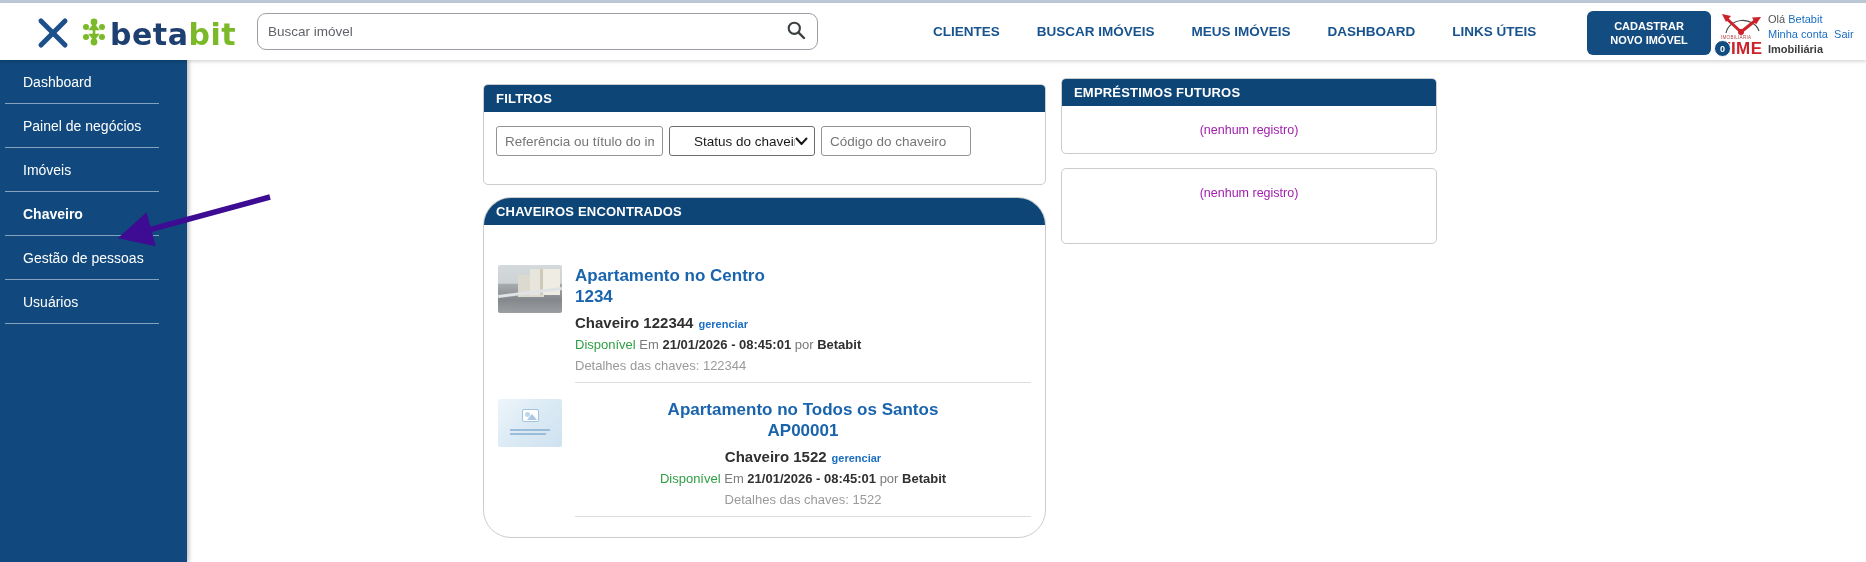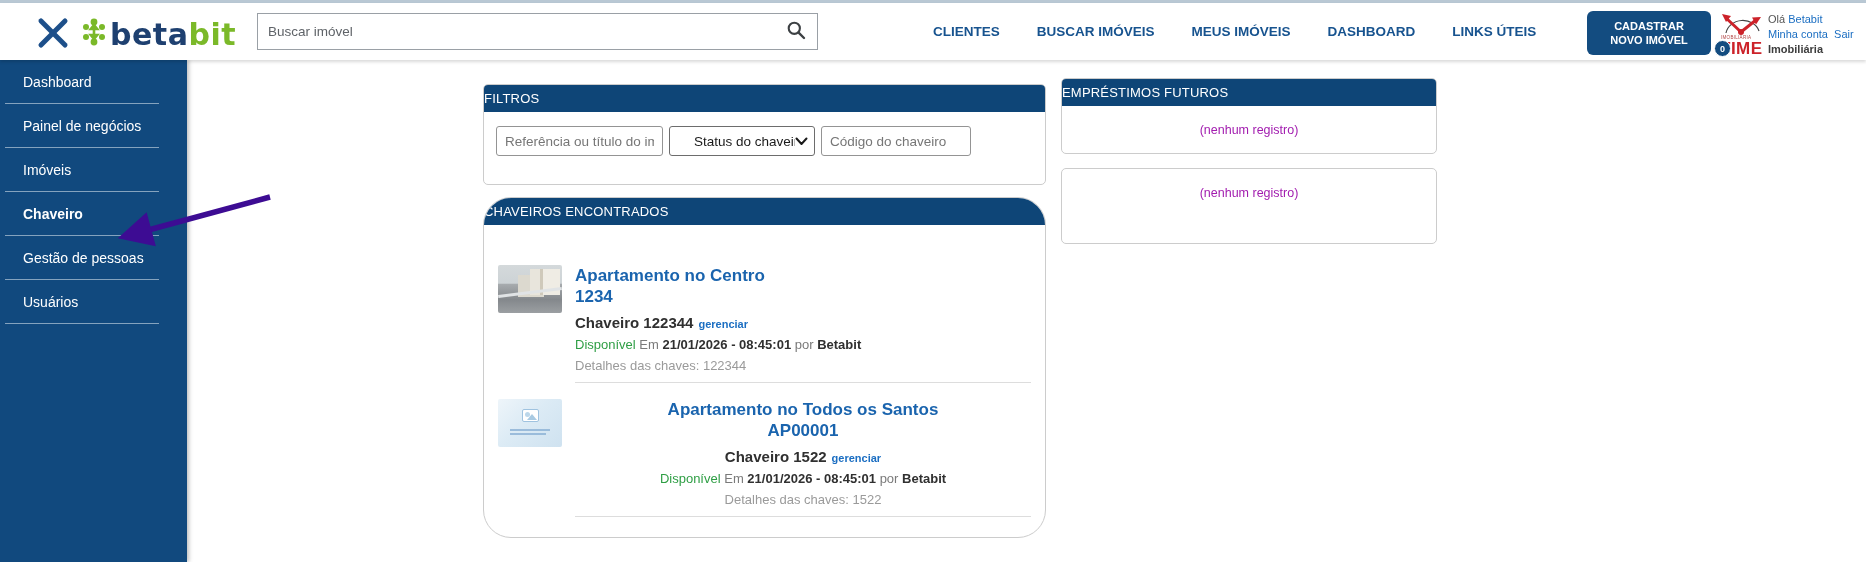--- a/index.html
+++ b/index.html
@@ -9,21 +9,21 @@
   
   .topstrip { position:absolute; left:0; top:0; width:1866px; height:3px; background:#b9c8d4; }
   .header { position:absolute; left:0; top:3px; width:1866px; height:57px; background:#fff;
             box-shadow:0 2px 3px rgba(0,0,0,.15); z-index:20; }
   .menu-x { position:absolute; left:36px; top:13px; width:34px; height:34px; cursor:pointer; }
   .logo { position:absolute; left:82px; top:12px; display:flex; align-items:center; }
   .logo-word { font-family:"DejaVu Sans", sans-serif; font-weight:bold; font-size:30px; letter-spacing:.5px; margin-left:4px; }
   .logo-word .p1 { color:#1e4070; } .logo-word .p2 { color:#7bb929; }
 
   .searchbox { position:absolute; left:257px; top:10px; width:561px; height:37px;
-               border:1px solid #9aa0a6; border-radius:0; display:flex; align-items:center; background:#fff; }
+               border:1px solid #9aa0a6; border-radius:9px; display:flex; align-items:center; background:#fff; }
   .searchbox input { flex:1; border:none; outline:none; font-size:13.5px; color:#333; padding:0 10px;
                      font-family:"Liberation Sans", sans-serif; background:transparent; }
   .searchbox input::placeholder { color:#5f6368; opacity:1; }
   .search-btn { width:42px; height:35px; border:none; background:transparent; display:flex;
                 align-items:center; justify-content:center; cursor:pointer; }
 
   .topnav { position:absolute; left:933px; top:0; height:57px; display:flex; align-items:center; gap:37px; }
   .topnav a { color:#17538f; font-weight:bold; font-size:13.5px; text-decoration:none; white-space:nowrap; }
 
   .new-prop-btn { position:absolute; left:1587px; top:8px; width:124px; height:44px; background:#134c80;
@@ -46,22 +46,22 @@
              box-shadow:2px 0 4px rgba(0,0,0,.25); z-index:10; }
   .side-item { display:block; color:#fff; font-size:14px; text-decoration:none; padding:14px 10px 13px 18px;
                border-bottom:1px solid rgba(230,236,242,.55); margin:0 28px 0 5px; cursor:pointer; }
   .side-item.active { font-weight:bold; }
 
   
   .annot-arrow { position:absolute; left:108px; top:186px; z-index:30; pointer-events:none; }
 
   
   .panel { position:absolute; background:#fff; border:1px solid #ccc; border-radius:5px; overflow:hidden; }
-  .panel-head { background:#0e4577; color:#fff; font-weight:normal; font-size:13px;
-                height:27px; line-height:27px; letter-spacing:.2px; }
+  .panel-head { background:#0e4577; color:#fff; font-weight:bold; font-size:13px;
+                height:27px; line-height:27px; padding-left:12px; letter-spacing:.2px; }
 
   .filters-panel { left:483px; top:84px; width:563px; height:101px; }
   .filters-body { display:flex; gap:6px; padding:14px 12px; }
   .filters-body input { height:30px; border:1px solid #949494; border-radius:3px; padding:0 8px;
                         font-size:13.5px; color:#333; font-family:"Liberation Sans", sans-serif; outline:none; }
   .filters-body input::placeholder { color:#767676; opacity:1; }
   .f-ref { width:167px; } .f-code { width:150px; }
   .f-select { width:146px; height:30px; border:1px solid #6d6d6d; border-radius:3px; display:flex;
               align-items:center; padding:0 6px 0 24px; font-size:13.5px; color:#1a1a1a; cursor:pointer; background:#fff; }
   .f-select .sel-text { flex:1; white-space:nowrap; overflow:hidden; }

